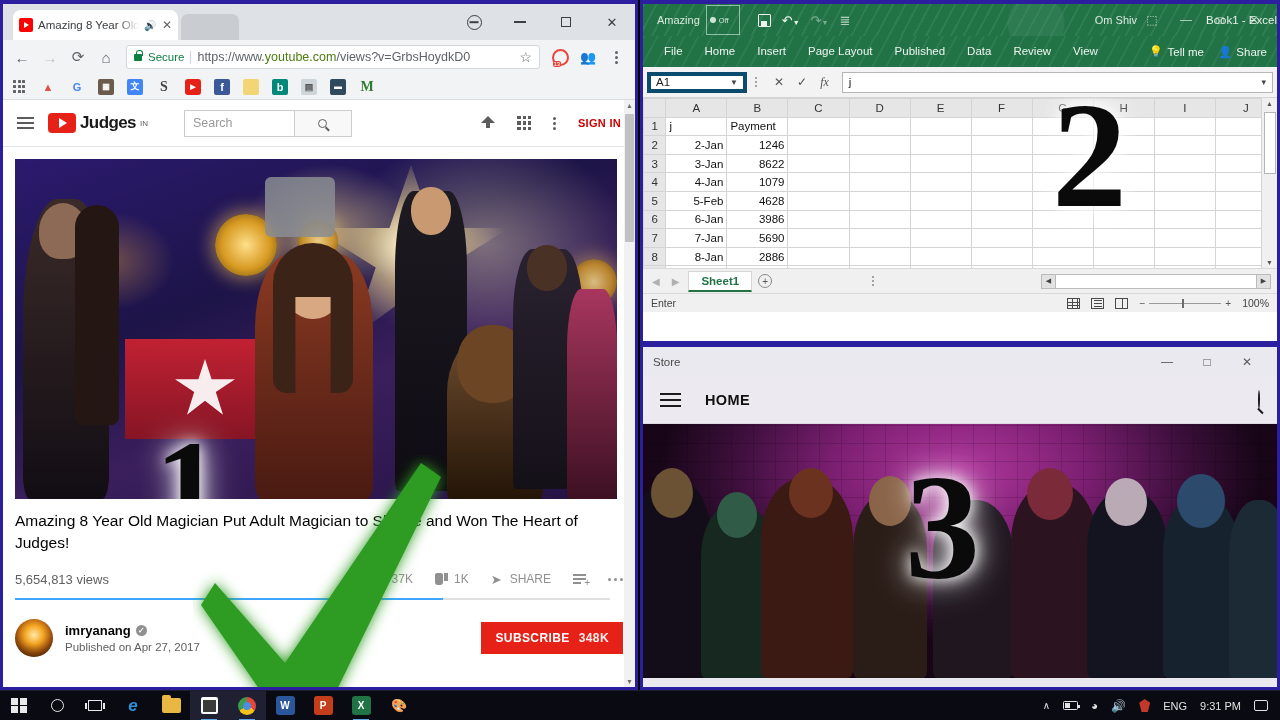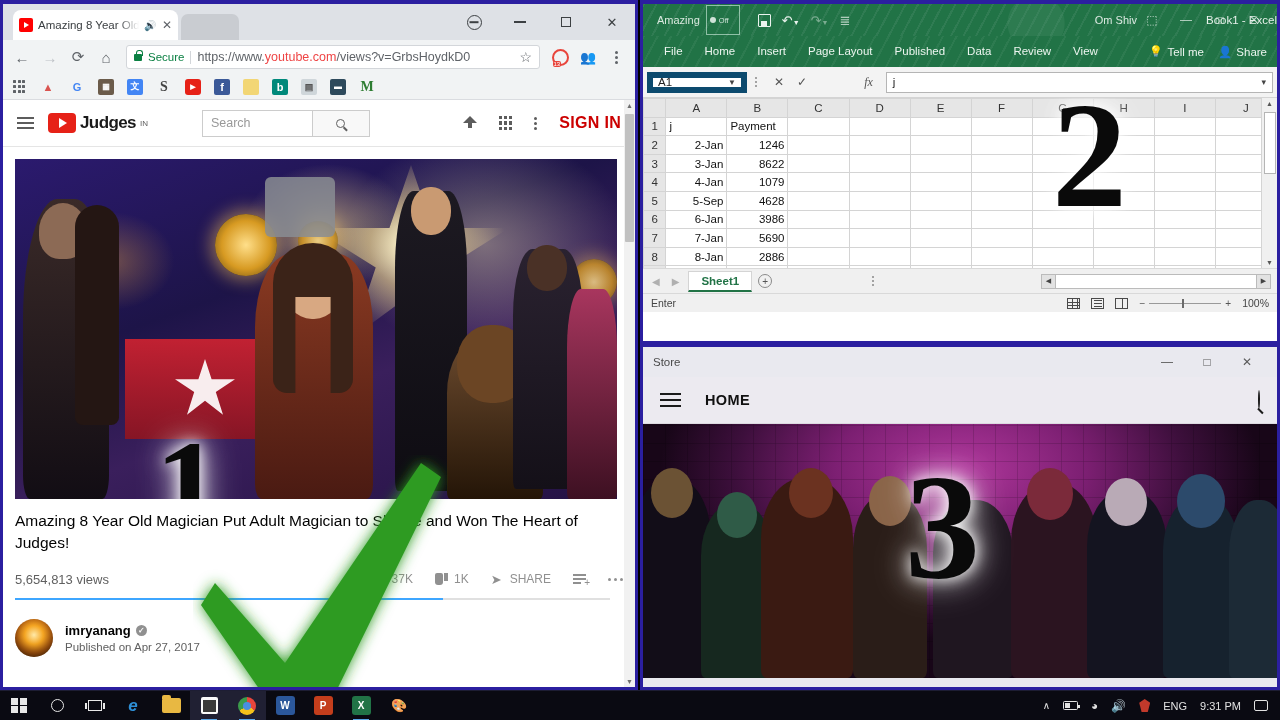--- a/index.html
+++ b/index.html
@@ -49,21 +49,21 @@
     font-size:15px;color:#5f6368;border-radius:50%;}
   .nav-btn.dim{color:#bdc1c6;}
   .omnibox{flex:1; height:24px;background:#fff;border:1px solid #d3d6da;border-radius:3px;
     display:flex;align-items:center;padding:0 7px;gap:6px;margin:0 5px;}
   .lock{width:8px;height:7px;background:#0b8043;border-radius:1px;position:relative;flex:0 0 auto;}
   .lock:before{content:"";position:absolute;left:1.5px;top:-4px;width:5px;height:5px;
     border:1.5px solid #0b8043;border-bottom:none;border-radius:3px 3px 0 0;}
   .secure{font-size:11.5px;color:#0b8043;}
   .vbar{width:1px;height:13px;background:#d3d6da;}
   .url{font-size:12.5px;color:#5f6368;white-space:nowrap;overflow:hidden;}
-  .url b{color:#ef4444;font-weight:normal;}
+  .url b{color:#4d7c0f;font-weight:normal;}
   .star{font-size:14px;color:#5f6368;}
   .ext1{width:17px;height:17px;border:2px solid #e8453c;border-radius:50%;position:relative;}
   .ext1:after{content:"13";position:absolute;left:-1px;bottom:-3px;background:#e8453c;color:#fff;
     font-size:6px;padding:0 1px;border-radius:2px;}
   .ext2{font-size:13px;color:#4a7fd4;}
   .kebab{display:flex;flex-direction:column;gap:2px;align-items:center;}
   .kebab i{width:3px;height:3px;background:#5f6368;border-radius:50%;}
 
   .bookmarks{height:26px;background:#f1f3f4;border-bottom:1px solid #dadce0;
     display:flex;align-items:center;padding:0 8px;gap:13px;}
@@ -79,39 +79,39 @@
     border-bottom:1px solid #e5e5e5;background:#fff;}
   .yt-burger{display:flex;flex-direction:column;gap:3.5px;width:17px;}
   .yt-burger i{height:1.6px;background:#5c5c5c;}
   .yt-logo{display:flex;align-items:center;gap:4px;}
   .yt-logo-box{width:28px;height:20px;background:#e62117;border-radius:4px;
     display:flex;align-items:center;justify-content:center;}
   .yt-logo-box:after{content:"";border-left:8px solid #fff;border-top:5px solid transparent;
     border-bottom:5px solid transparent;margin-left:2px;}
   .yt-logo-txt{font-size:17px;font-weight:bold;color:#1a1a1a;letter-spacing:-.6px;}
   .yt-logo-sup{font-size:8px;color:#606060;vertical-align:super;}
-  .yt-search{display:flex;margin-left:40px;}
+  .yt-search{display:flex;margin-left:22px;}
   .yt-search input{width:110px;height:27px;border:1px solid #ccc;border-right:none;
     padding:0 8px;font-size:12.5px;color:#555;outline:none;font-family:inherit;background:#fff;}
   .yt-search input::placeholder{color:#999;}
   .yt-search-btn{width:58px;height:27px;border:1px solid #ccc;background:#f8f8f8;
     display:flex;align-items:center;justify-content:center;}
   .magn{width:9px;height:9px;border:1.6px solid #606060;border-radius:50%;position:relative;}
   .magn:after{content:"";position:absolute;right:-4px;bottom:-3px;width:5px;height:1.6px;
     background:#606060;transform:rotate(45deg);}
   .yt-right{margin-left:auto;display:flex;align-items:center;gap:22px;}
   .upl{width:14px;height:15px;position:relative;}
   .upl:before{content:"";position:absolute;left:4px;top:0;width:0;height:0;
     border-left:7px solid transparent;border-right:7px solid transparent;border-bottom:7px solid #5c5c5c;
     left:0;}
   .upl:after{content:"";position:absolute;left:5px;top:6px;width:4px;height:6px;background:#5c5c5c;
     box-shadow:0 6px 0 -2px #5c5c5c;}
   .grid9b{display:grid;grid-template-columns:repeat(3,3.2px);grid-template-rows:repeat(3,3.2px);gap:2px;}
   .grid9b i{background:#5c5c5c;}
-  .signin{color:#c00;font-size:16px;font-weight:bold;letter-spacing:.3px;}
+  .signin{color:#c00;font-size:11px;font-weight:bold;letter-spacing:.3px;}
 
   .yt-body{padding:12px 12px 0 12px;position:relative;}
   .player{width:602px;height:340px;position:relative;overflow:hidden;background:#120a24;}
   .stage{position:absolute;inset:0;
     background:
       radial-gradient(ellipse 120px 90px at 52% 20%, rgba(255,225,150,.55), transparent 70%),
       radial-gradient(ellipse 90px 70px at 16% 30%, rgba(255,180,60,.35), transparent 70%),
       radial-gradient(ellipse 200px 150px at 78% 25%, rgba(255,240,190,.40), transparent 72%),
       linear-gradient(160deg,#2b1a6e 0%,#1d1448 38%,#3a1f5c 62%,#241244 100%);}
   .silh{position:absolute;background:#0d0a16;border-radius:40% 40% 8% 8%;}
@@ -190,27 +190,27 @@
     padding:0 10px;font-size:11.5px;color:#ecf5ef;position:relative;overflow:hidden;}
   .ribbon:after{content:"";position:absolute;inset:0;pointer-events:none;opacity:.14;
     background:repeating-linear-gradient(118deg,rgba(255,255,255,.4) 0 2px,transparent 2px 12px);}
   .rtab{padding:0 11px;line-height:31px;white-space:nowrap;position:relative;z-index:2;}
   .rright{margin-left:auto;display:flex;gap:14px;z-index:2;}
   .rr{display:flex;align-items:center;gap:4px;}
   .bulb{font-size:11px;}
 
   .xl-formula{height:31px;background:#f3f3f3;border-bottom:1px solid #d4d4d4;display:flex;
     align-items:center;padding:0 4px;gap:4px;}
-  .namebox{width:100px;height:21px;background:#fff;border:6px solid #0c4a6e;display:flex;
+  .namebox{width:100px;height:21px;background:#fff;border:4px solid #0c4a6e;display:flex;
     align-items:center;padding:0 5px;font-size:11.5px;color:#222;}
   .namebox span:last-child{margin-left:auto;font-size:8px;color:#444;}
   .fdots{display:flex;flex-direction:column;gap:2px;padding:0 4px;}
   .fdots i{width:2px;height:2px;background:#888;border-radius:50%;}
   .fbtns{display:flex;gap:13px;padding:0 9px;font-size:12px;color:#555;}
-  .fbtns .fx{font-style:italic;font-family:"Liberation Serif",serif;margin-left:44px;}
+  .fbtns .fx{font-style:italic;font-family:"Liberation Serif",serif;}
   .fbar{flex:1;height:21px;background:#fff;border:1px solid #b5b5b5;display:flex;align-items:center;
     padding:0 6px;font-size:11.5px;color:#222;}
   .fbar span:last-child{margin-left:auto;font-size:9px;color:#444;}
 
   .grid-wrap{position:relative;height:170px;overflow:hidden;background:#fff;}
   table.sheet{border-collapse:collapse;table-layout:fixed;width:100%;}
   table.sheet th,table.sheet td{border:1px solid #d4d4d4;height:18.6px;font-size:11.5px;
     font-family:"Liberation Sans",sans-serif;padding:0 3px;}
   th.corner{width:22px;background:#e6e6e6;}
   th.colh{background:#e6e6e6;color:#333;font-weight:normal;text-align:center;width:60px;}
@@ -505,20 +505,24 @@
 
         <div class="channel">
           <span class="avatar"></span>
           <span class="ch-txt">
             <span class="ch-name">
               <span>imryanang</span>
               <span class="verif">✓</span>
             </span>
             <span class="ch-date" style="display:block">Published on Apr 27, 2017</span>
           </span>
+          <span class="subbtn">
+            <span>SUBSCRIBE</span>
+            <span class="subcount">348K</span>
+          </span>
         </div>
       </div>
 
       <div class="ytscroll">
         <span class="ar" style="top:2px">▲</span>
         <i></i>
         <span class="ar" style="bottom:2px">▼</span>
       </div>
 
       <svg class="checkmark" viewBox="0 0 255 320">
@@ -667,21 +671,21 @@
               <td class="cell"></td>
           <td class="cell"></td>
               <td class="cell"></td>
           <td class="cell"></td>
               <td class="cell"></td>
           <td class="cell"></td>
               <td class="cell"></td>
         </tr>
         <tr>
           <td class="rowh">5</td>
-          <td class="cell num">5-Sep</td>
+          <td class="cell num">5-Feb</td>
           <td class="cell num">4628</td>
           <td class="cell"></td>
               <td class="cell"></td>
           <td class="cell"></td>
               <td class="cell"></td>
           <td class="cell"></td>
               <td class="cell"></td>
           <td class="cell"></td>
               <td class="cell"></td>
         </tr>

